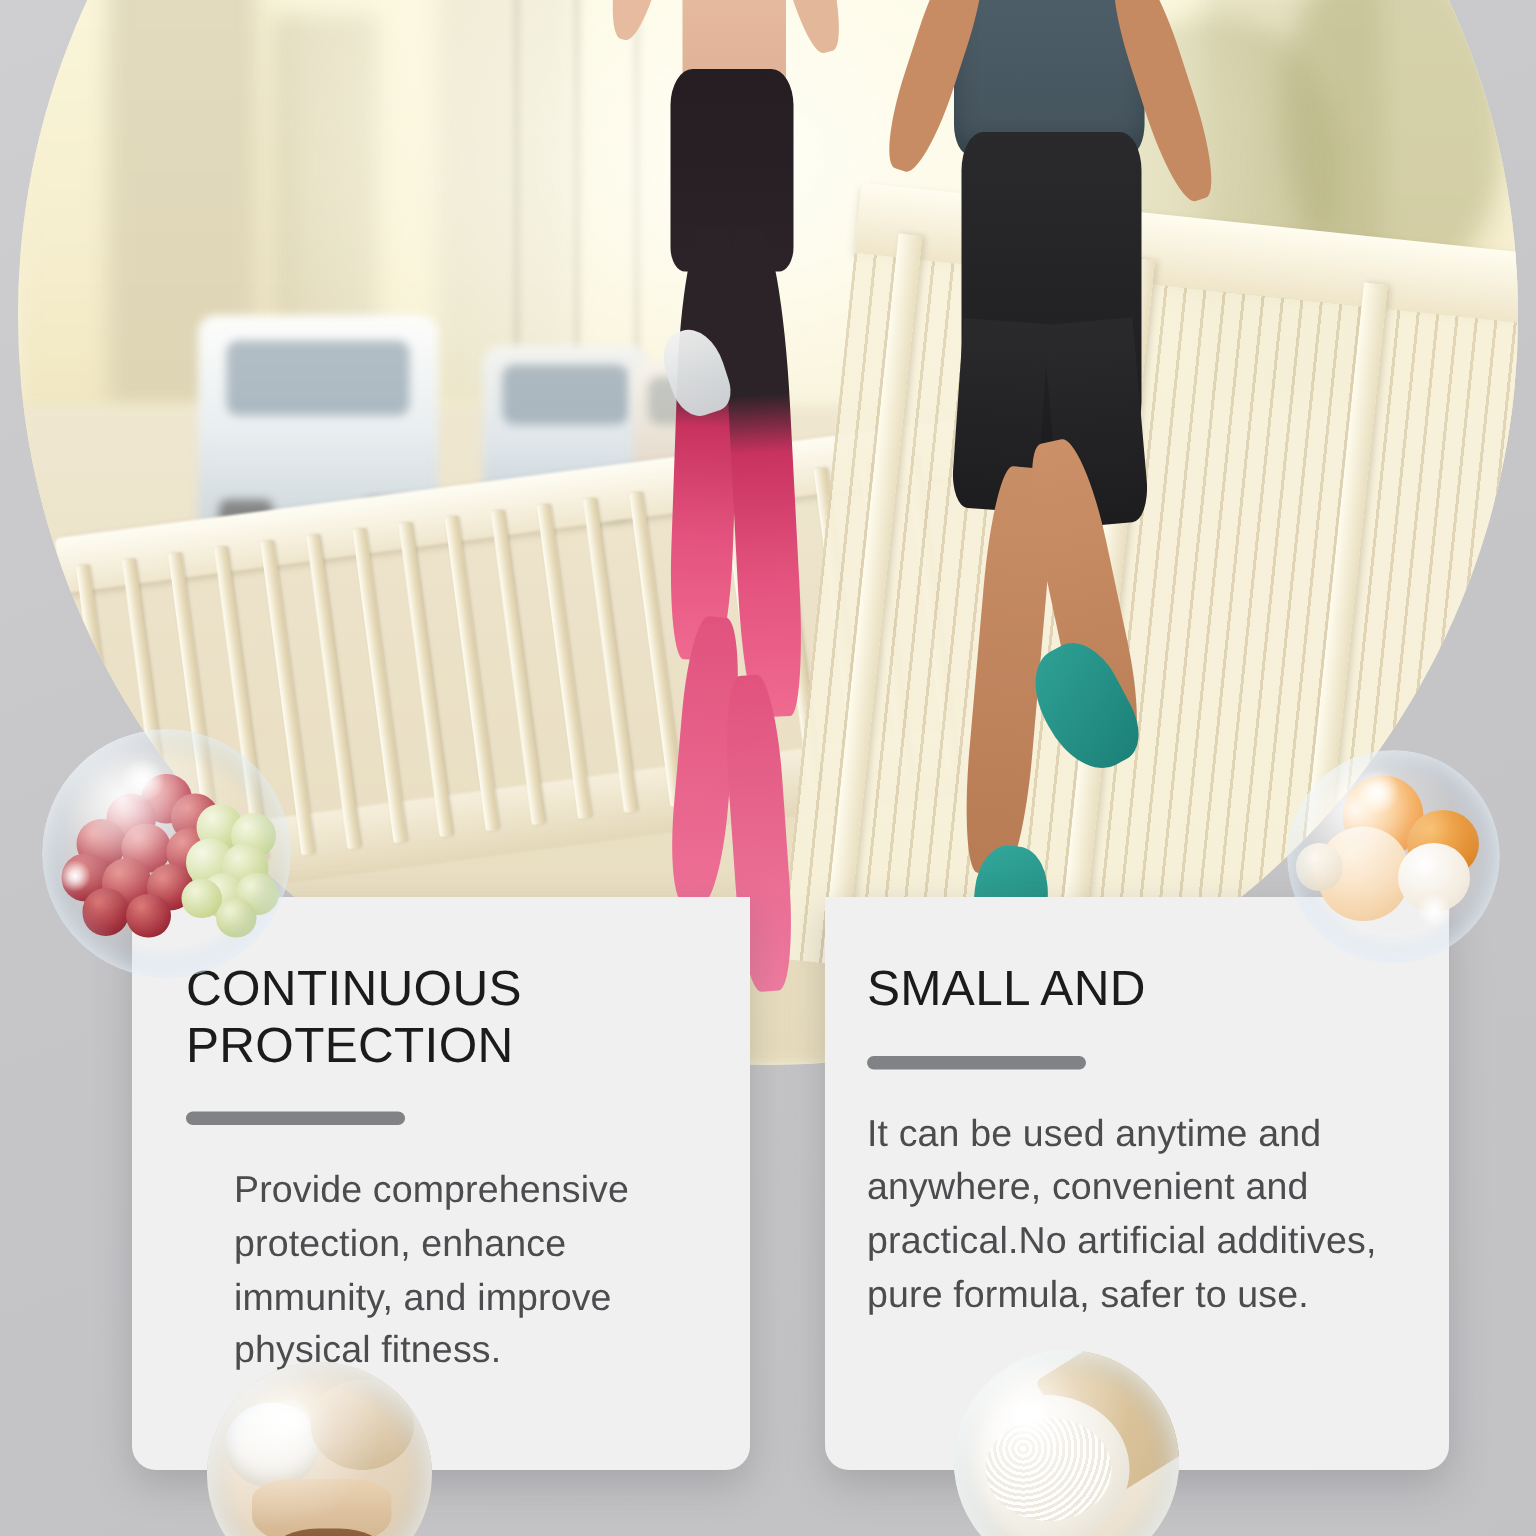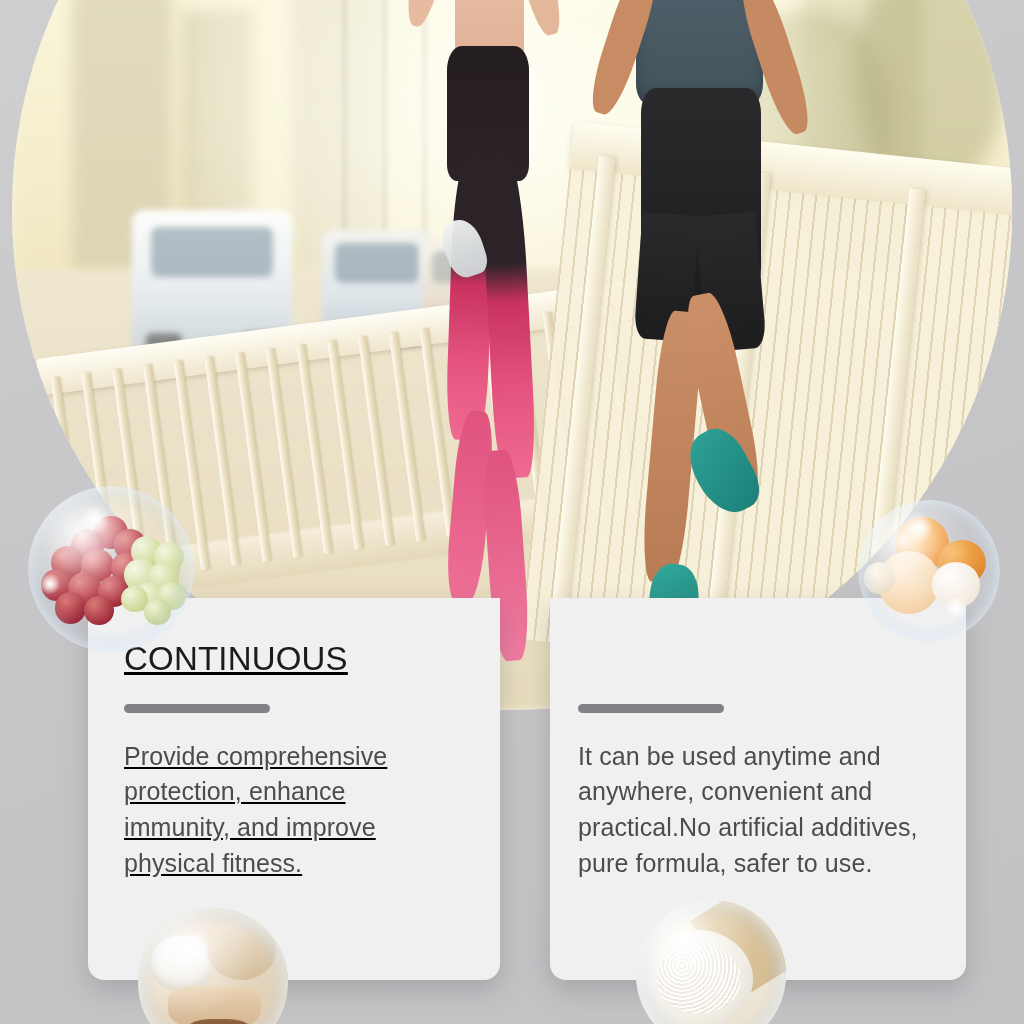--- a/index.html
+++ b/index.html
@@ -314,33 +314,34 @@
       <div style="position:absolute;left:4%;top:20%;width:74%;height:66%;border-radius:50%;
                   background:radial-gradient(circle at 40% 35%,#ffffff,#f0ece2 60%,#ddd5c6 100%);"></div>
       <div style="position:absolute;left:14%;top:30%;width:56%;height:46%;border-radius:50%;
                   background:repeating-radial-gradient(circle at 30% 30%,rgba(255,255,255,.9) 0 2px,rgba(235,230,218,.85) 2px 4px);"></div>
     </div>
     <div class="shell"></div>
     <div class="spark" style="left:22%;top:18%;"></div>
   </div>
 
   <div class="card" style="left:88px;top:598px;width:412px;height:382px;">
-    <div class="card-inner" style="padding:42px 52px 0 36px;text-decoration:underline;">
+    <div class="card-inner" style="padding:42px 52px 0 36px;">
       <h2 class="card-title">
         <span>CONTINUOUS</span><br>
+        <span>PROTECTION</span>
       </h2>
       <div class="divider" style="margin:26px 0 26px 0;"></div>
-      <p class="card-body" style="max-width:330px;">Provide comprehensive protection, enhance immunity, and improve physical fitness.</p>
+      <p class="card-body" style="max-width:330px;margin-left:32px;">Provide comprehensive protection, enhance immunity, and improve physical fitness.</p>
     </div>
   </div>
 
   <div class="card" style="left:550px;top:598px;width:416px;height:382px;">
     <div class="card-inner" style="padding:42px 34px 0 28px;">
       <h2 class="card-title">
-        <br>
+        <span>SMALL AND</span><br>
       </h2>
       <div class="divider" style="margin:26px 0 26px 0;"></div>
       <p class="card-body" style="max-width:372px;">It can be used anytime and anywhere, convenient and practical.No artificial additives, pure formula, safer to use.</p>
     </div>
   </div>
 
   <div class="bub-mask" style="left:138px;top:908px;width:150px;height:74px;z-index:5;pointer-events:none;">
     <div class="bubble" style="left:0;top:0;width:150px;height:150px;">
       <div class="content" style="background:linear-gradient(145deg,#f3e7d6 0%,#e9d9c2 45%,#d8c3a4 100%);">
         <div style="position:absolute;left:8%;top:18%;width:42%;height:38%;border-radius:50%;

